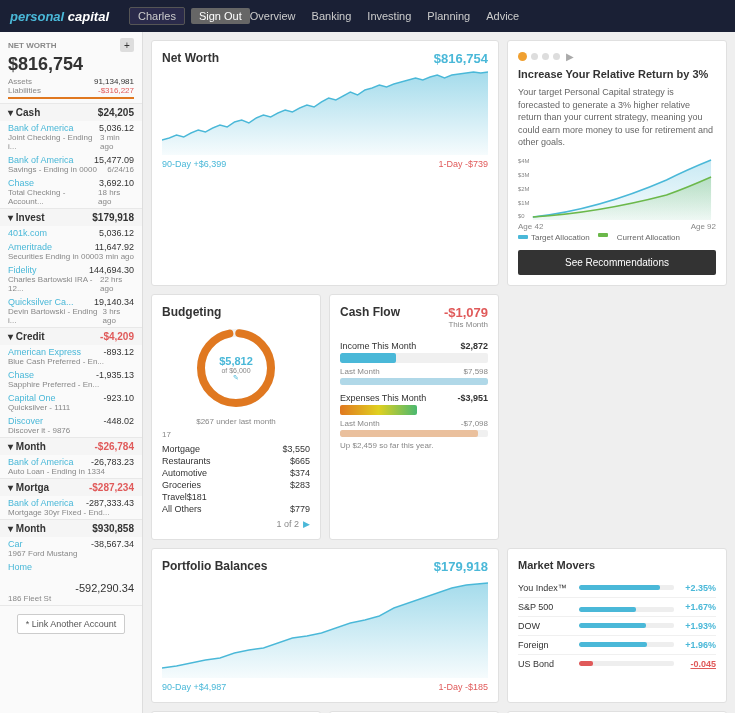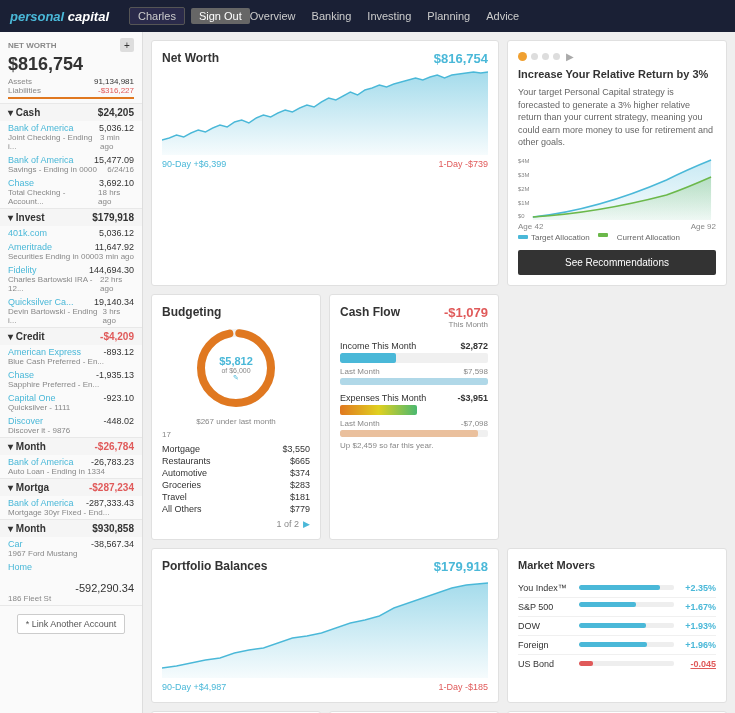--- a/index.html
+++ b/index.html
@@ -326,21 +326,21 @@
               <span>$665</span>
           </div>
           <div style="display:flex; justify-content:space-between; font-size:9px; padding:1px 0;">
             <span>Automotive</span>
               <span>$374</span>
           </div>
           <div style="display:flex; justify-content:space-between; font-size:9px; padding:1px 0;">
             <span>Groceries</span>
               <span>$283</span>
           </div>
-          <div style="display:flex; justify-content:space-between; font-size:9px; padding:1px 0;">
+          <div style="display:flex; font-size:9px; padding:1px 0;">
             <span>Travel</span>
               <span>$181</span>
           </div>
           <div style="display:flex; justify-content:space-between; font-size:9px; padding:1px 0;">
             <span>All Others</span>
               <span>$779</span>
           </div>
         </div>
         <div style="display:flex; align-items:center; justify-content:flex-end; gap:4px; margin-top:4px; font-size:9px; color:#888;">
           <span>1 of 2</span>
@@ -417,21 +417,21 @@
       <div style="background:white; border-radius:3px; padding:10px; border:1px solid #e0e0e0;">
         <div style="font-size:11px; font-weight:bold; color:#333; margin-bottom:8px;">Market Movers</div>
 
         <div style="display:flex; justify-content:space-between; align-items:center; padding:4px 0; border-bottom:1px solid #f0f0f0;">
           <span style="font-size:9px; color:#333; flex:1.2;">You Index™</span>
           <div style="flex:2; height:5px; background:#eee; border-radius:2px; overflow:hidden; margin:0 4px;">
             <div style="height:100%; width:85%; background:#4ab8d8; border-radius:2px;"></div>
           </div>
           <span style="font-size:9px; color:#4ab8d8; font-weight:bold; width:38px; text-align:right;">+2.35%</span>
         </div>
-        <div style="display:flex; justify-content:space-between; align-items:flex-start; padding:4px 0; border-bottom:1px solid #f0f0f0;">
+        <div style="display:flex; justify-content:space-between; align-items:flex-end; padding:4px 0; border-bottom:1px solid #f0f0f0;">
           <span style="font-size:9px; color:#333; flex:1.2;">S&amp;P 500</span>
           <div style="flex:2; height:5px; background:#eee; border-radius:2px; overflow:hidden; margin:0 4px;">
             <div style="height:100%; width:60%; background:#4ab8d8; border-radius:2px;"></div>
           </div>
           <span style="font-size:9px; color:#4ab8d8; font-weight:bold; width:38px; text-align:right;">+1.67%</span>
         </div>
         <div style="display:flex; justify-content:space-between; align-items:center; padding:4px 0; border-bottom:1px solid #f0f0f0;">
           <span style="font-size:9px; color:#333; flex:1.2;">DOW</span>
           <div style="flex:2; height:5px; background:#eee; border-radius:2px; overflow:hidden; margin:0 4px;">
             <div style="height:100%; width:70%; background:#4ab8d8; border-radius:2px;"></div>

